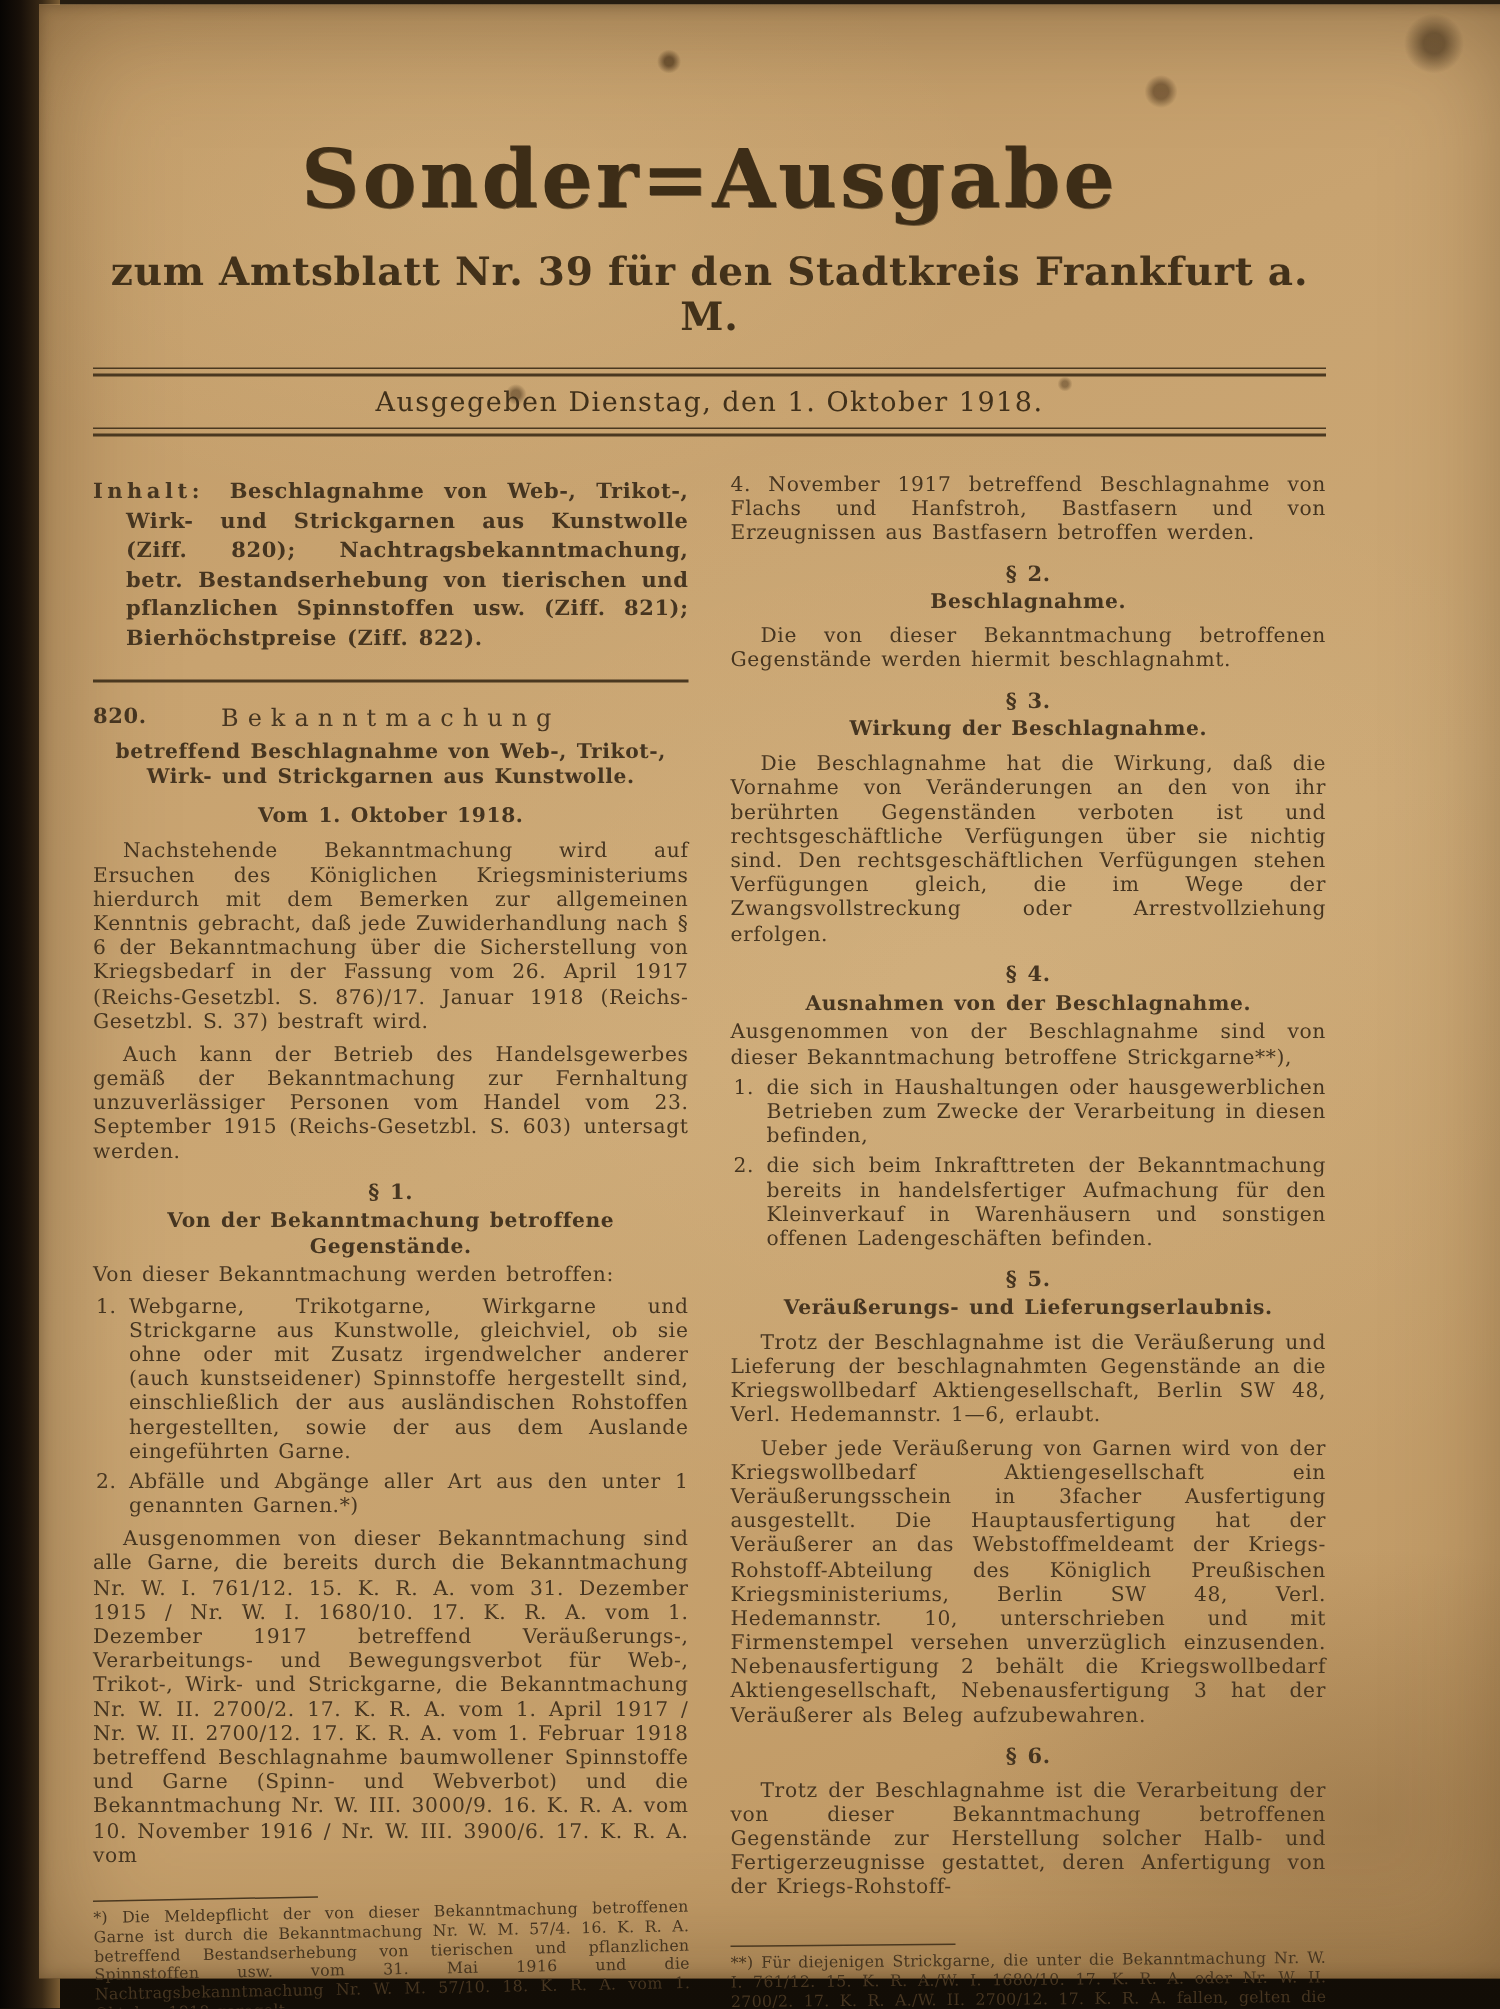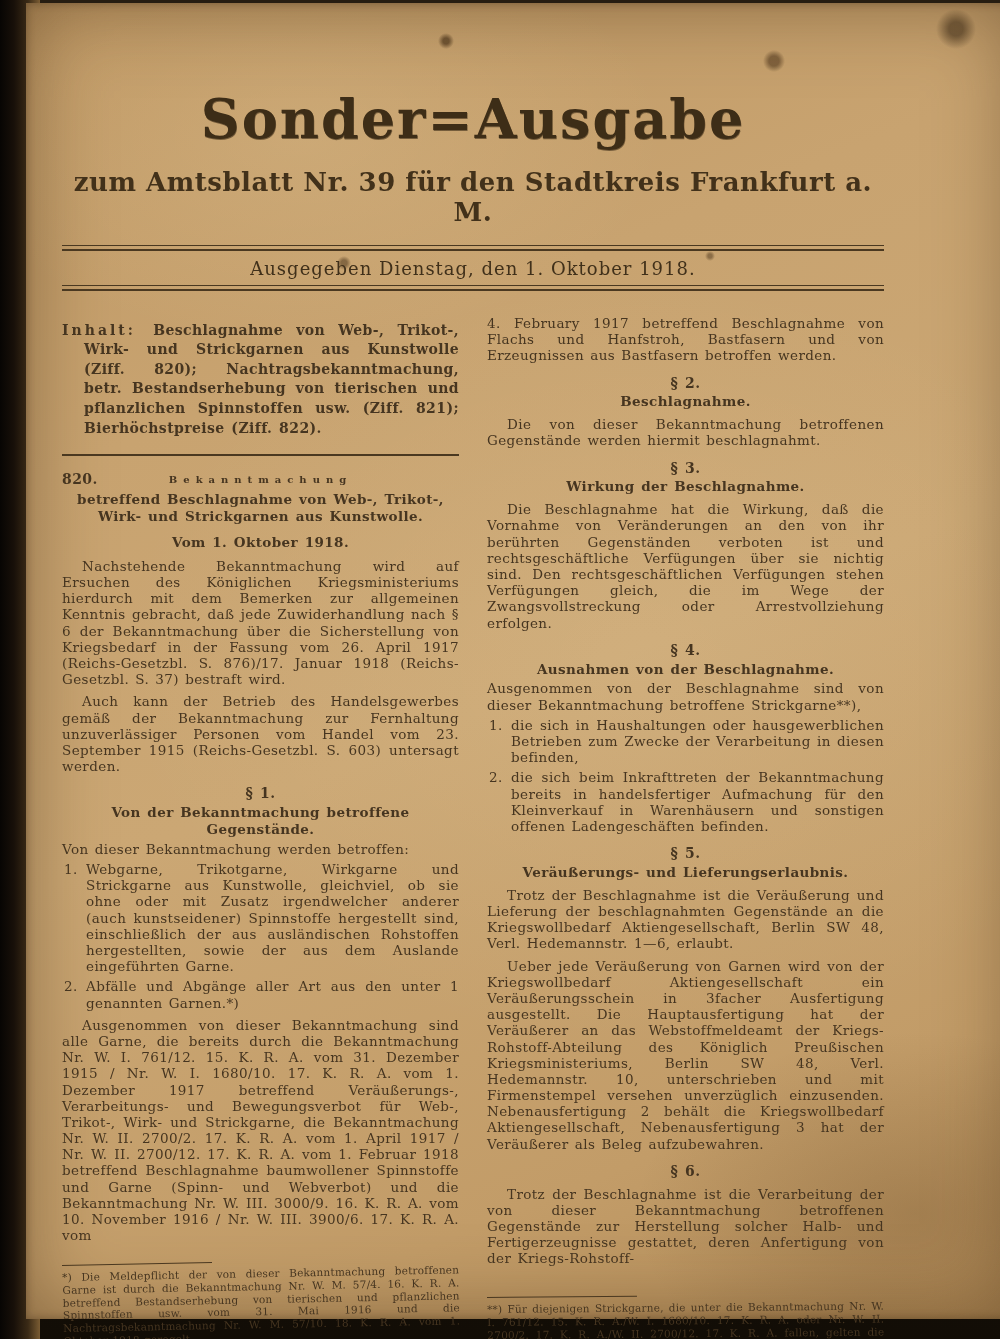--- a/index.html
+++ b/index.html
@@ -65,21 +65,21 @@
   .inhalt {
     font-weight:bold; font-size:14px; line-height:1.4;
     text-align:justify;
     padding-left:22px; text-indent:-22px;
   }
   .inhalt-label { letter-spacing:3px; padding-right:4px; }
   .col-rule { border:none; border-top:2.5px solid #4a3820; margin:16px 0 14px 0; }
 
   .notice-head { position:relative; text-align:center; margin-bottom:2px; }
   .notice-num { position:absolute; left:0; top:1px; font-weight:bold; font-size:14px; }
-  .notice-title { font-weight:bold; font-size:10px; letter-spacing:6px; }
+  .notice-title { font-weight:normal; font-size:16px; letter-spacing:6px; }
   .c-bold { text-align:center; font-weight:bold; font-size:13.5px; margin-top:5px; line-height:1.25; }
   .c-bold.gap { margin-top:9px; margin-bottom:7px; }
 
   .p { text-align:justify; text-indent:20px; margin-top:6px; }
   .p.noindent { text-indent:0; margin-top:0; }
 
   .sec-head { text-align:center; font-weight:bold; font-size:14px; margin-top:11px; }
   .sec-sub  { text-align:center; font-weight:bold; font-size:13.5px; margin-top:2px; margin-bottom:3px; line-height:1.25; }
 
   .li { position:relative; padding-left:24px; text-align:justify; margin-top:4px; }
@@ -150,21 +150,21 @@
           <p class="p">Ausgenommen von dieser Bekanntmachung sind alle Garne, die bereits durch die Bekanntmachung Nr. W. I. 761/12. 15. K. R. A. vom 31. Dezember 1915 / Nr. W. I. 1680/10. 17. K. R. A. vom 1. Dezember 1917 betreffend Veräußerungs-, Verarbeitungs- und Bewegungsverbot für Web-, Trikot-, Wirk- und Strickgarne, die Bekanntmachung Nr. W. II. 2700/2. 17. K. R. A. vom 1. April 1917 / Nr. W. II. 2700/12. 17. K. R. A. vom 1. Februar 1918 betreffend Beschlagnahme baumwollener Spinnstoffe und Garne (Spinn- und Webverbot) und die Bekanntmachung Nr. W. III. 3000/9. 16. K. R. A. vom 10. November 1916 / Nr. W. III. 3900/6. 17. K. R. A. vom</p>
 
           <div class="footnote fn-left">
             <hr class="fn-rule">
             <div>*) Die Meldepflicht der von dieser Bekanntmachung betroffenen Garne ist durch die Bekanntmachung Nr. W. M. 57/4. 16. K. R. A. betreffend Bestandserhebung von tierischen und pflanzlichen Spinnstoffen usw. vom 31. Mai 1916 und die Nachtragsbekanntmachung Nr. W. M. 57/10. 18. K. R. A. vom 1. Oktober 1918 geregelt.</div>
           </div>
         </div>
 
         <div class="col">
 
-          <p class="p noindent">4. February 1917 betreffend Beschlagnahme von Flachs und Hanfstroh, Bastfasern und von Erzeugnissen aus Bastfasern betroffen werden.</p>
+          <p class="p noindent">4. November 1917 betreffend Beschlagnahme von Flachs und Hanfstroh, Bastfasern und von Erzeugnissen aus Bastfasern betroffen werden.</p>
 
           <div class="sec-head">§ 2.</div>
           <div class="sec-sub">Beschlagnahme.</div>
           <p class="p">Die von dieser Bekanntmachung betroffenen Gegenstände werden hiermit beschlagnahmt.</p>
 
           <div class="sec-head">§ 3.</div>
           <div class="sec-sub">Wirkung der Beschlagnahme.</div>
           <p class="p">Die Beschlagnahme hat die Wirkung, daß die Vornahme von Veränderungen an den von ihr berührten Gegenständen verboten ist und rechtsgeschäftliche Verfügungen über sie nichtig sind. Den rechtsgeschäftlichen Verfügungen stehen Verfügungen gleich, die im Wege der Zwangsvollstreckung oder Arrestvollziehung erfolgen.</p>
 
           <div class="sec-head">§ 4.</div>

